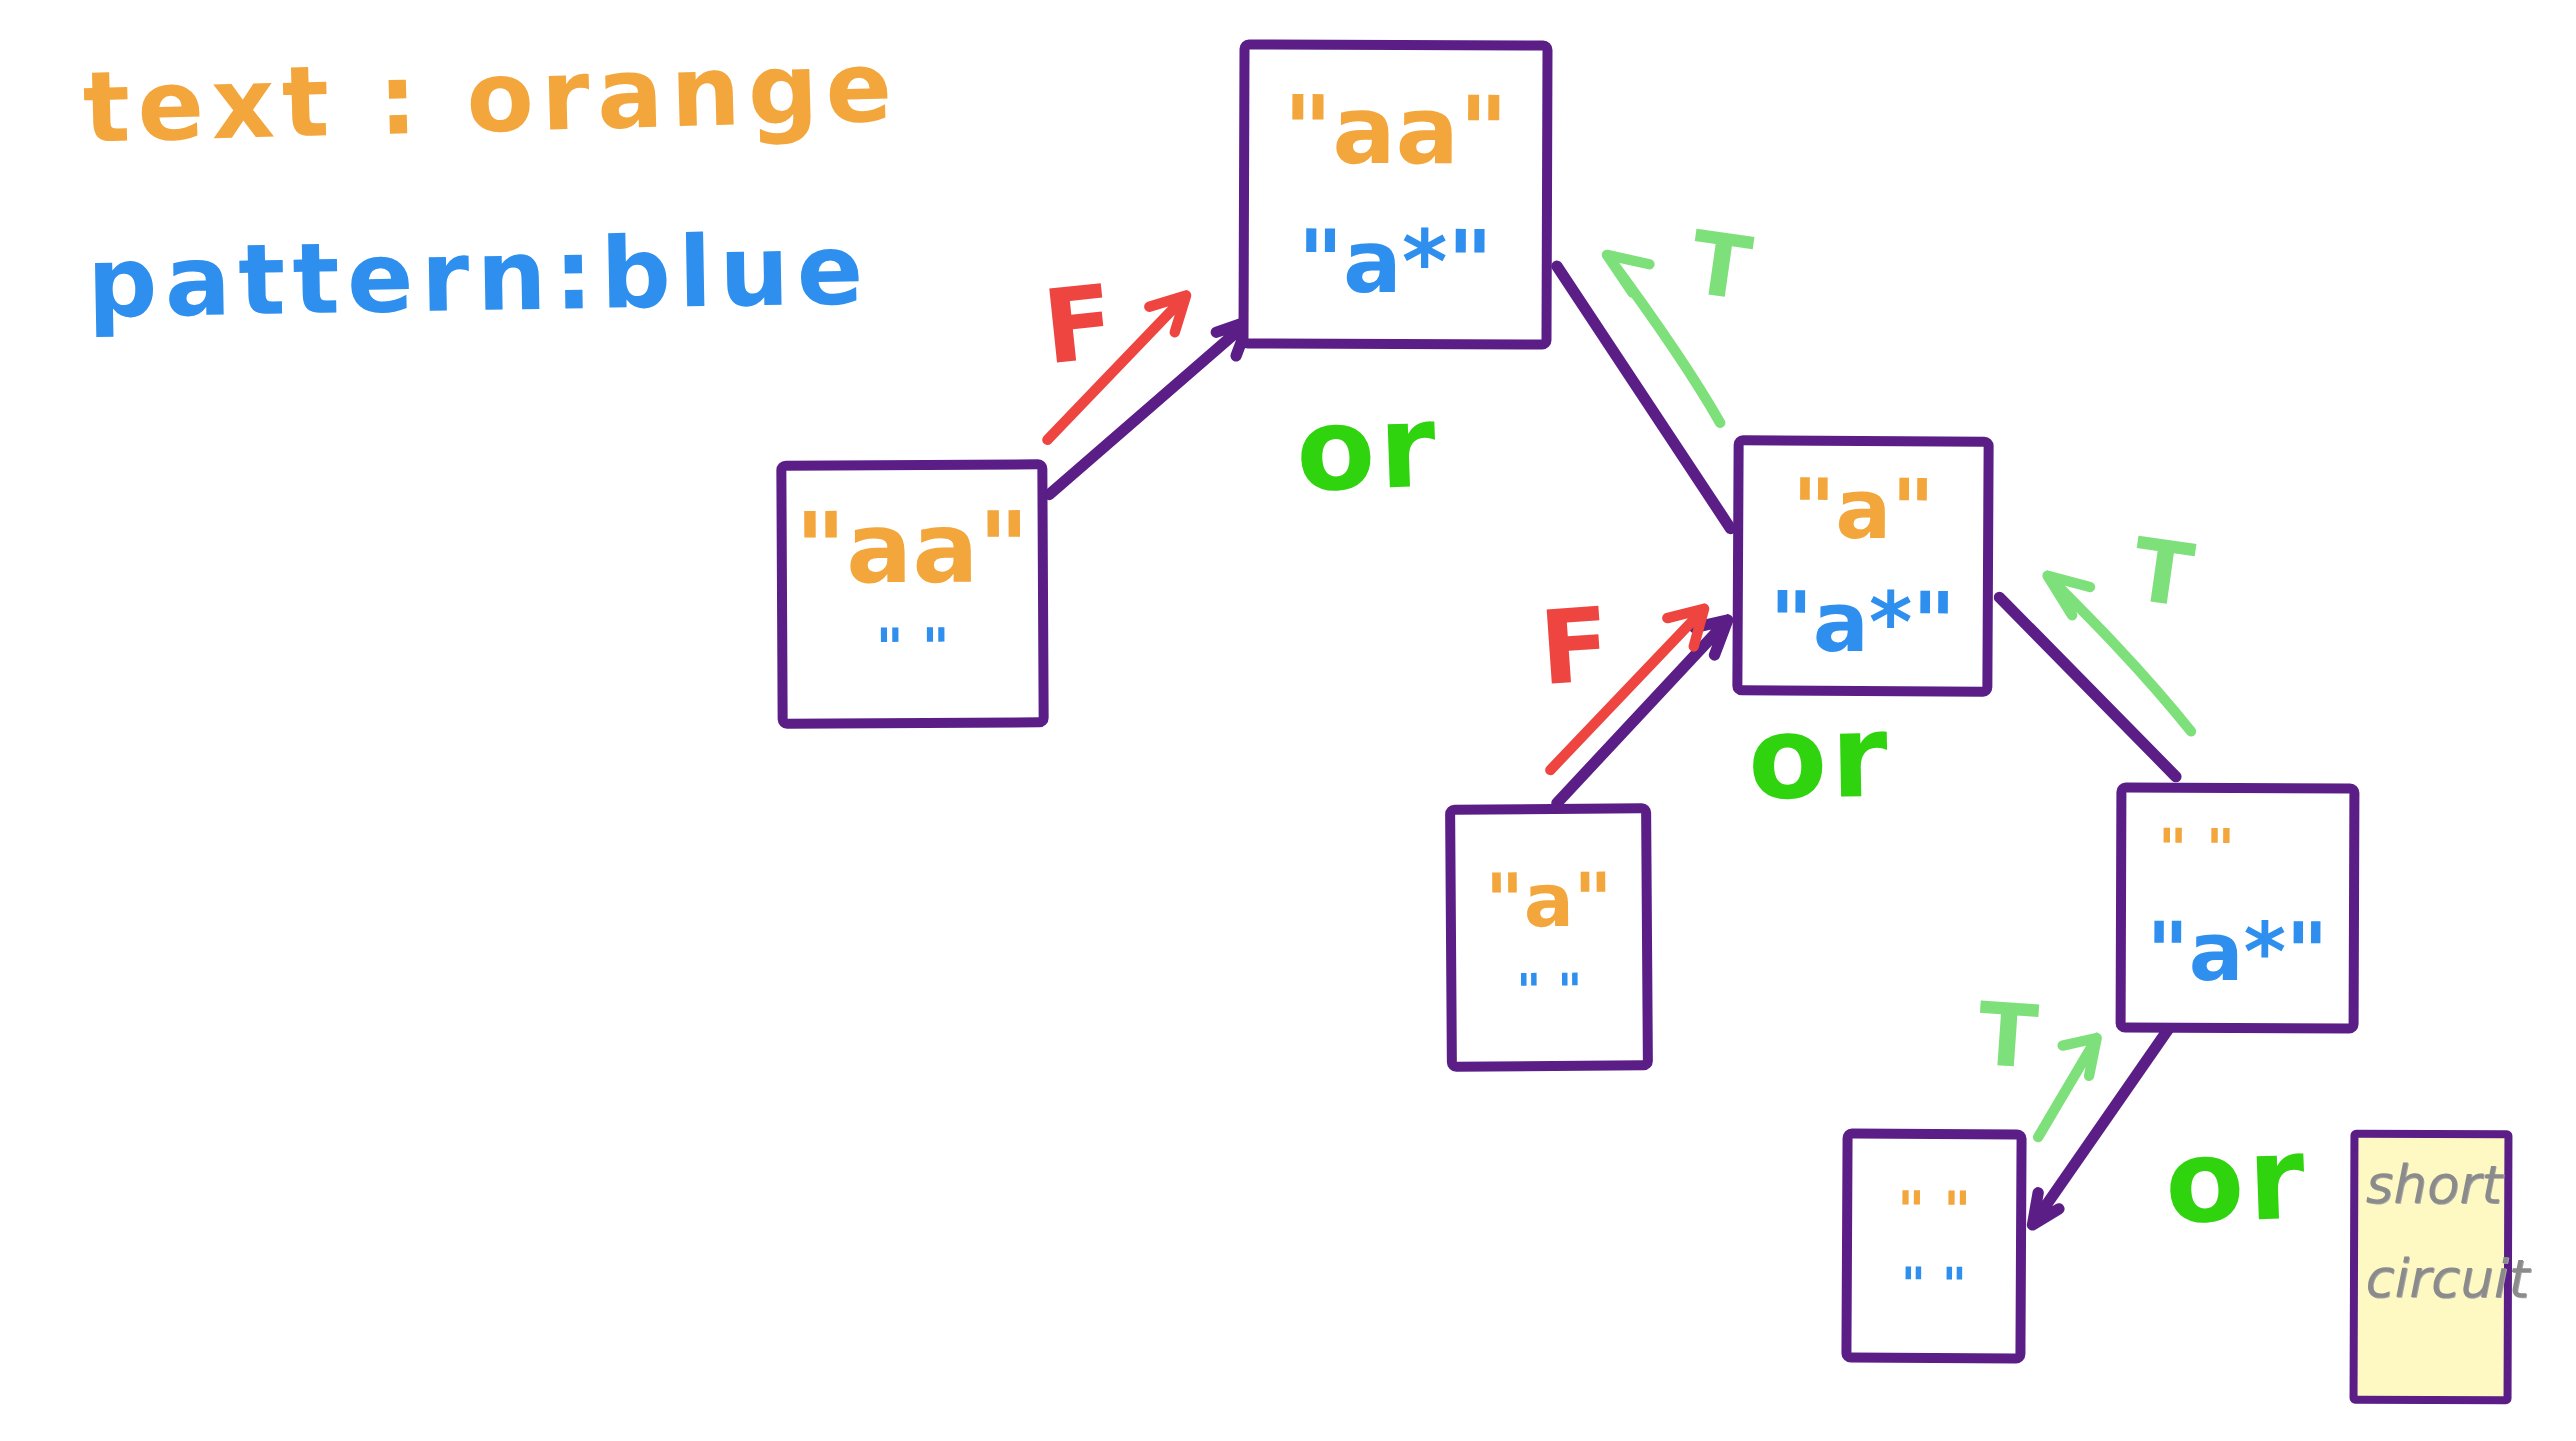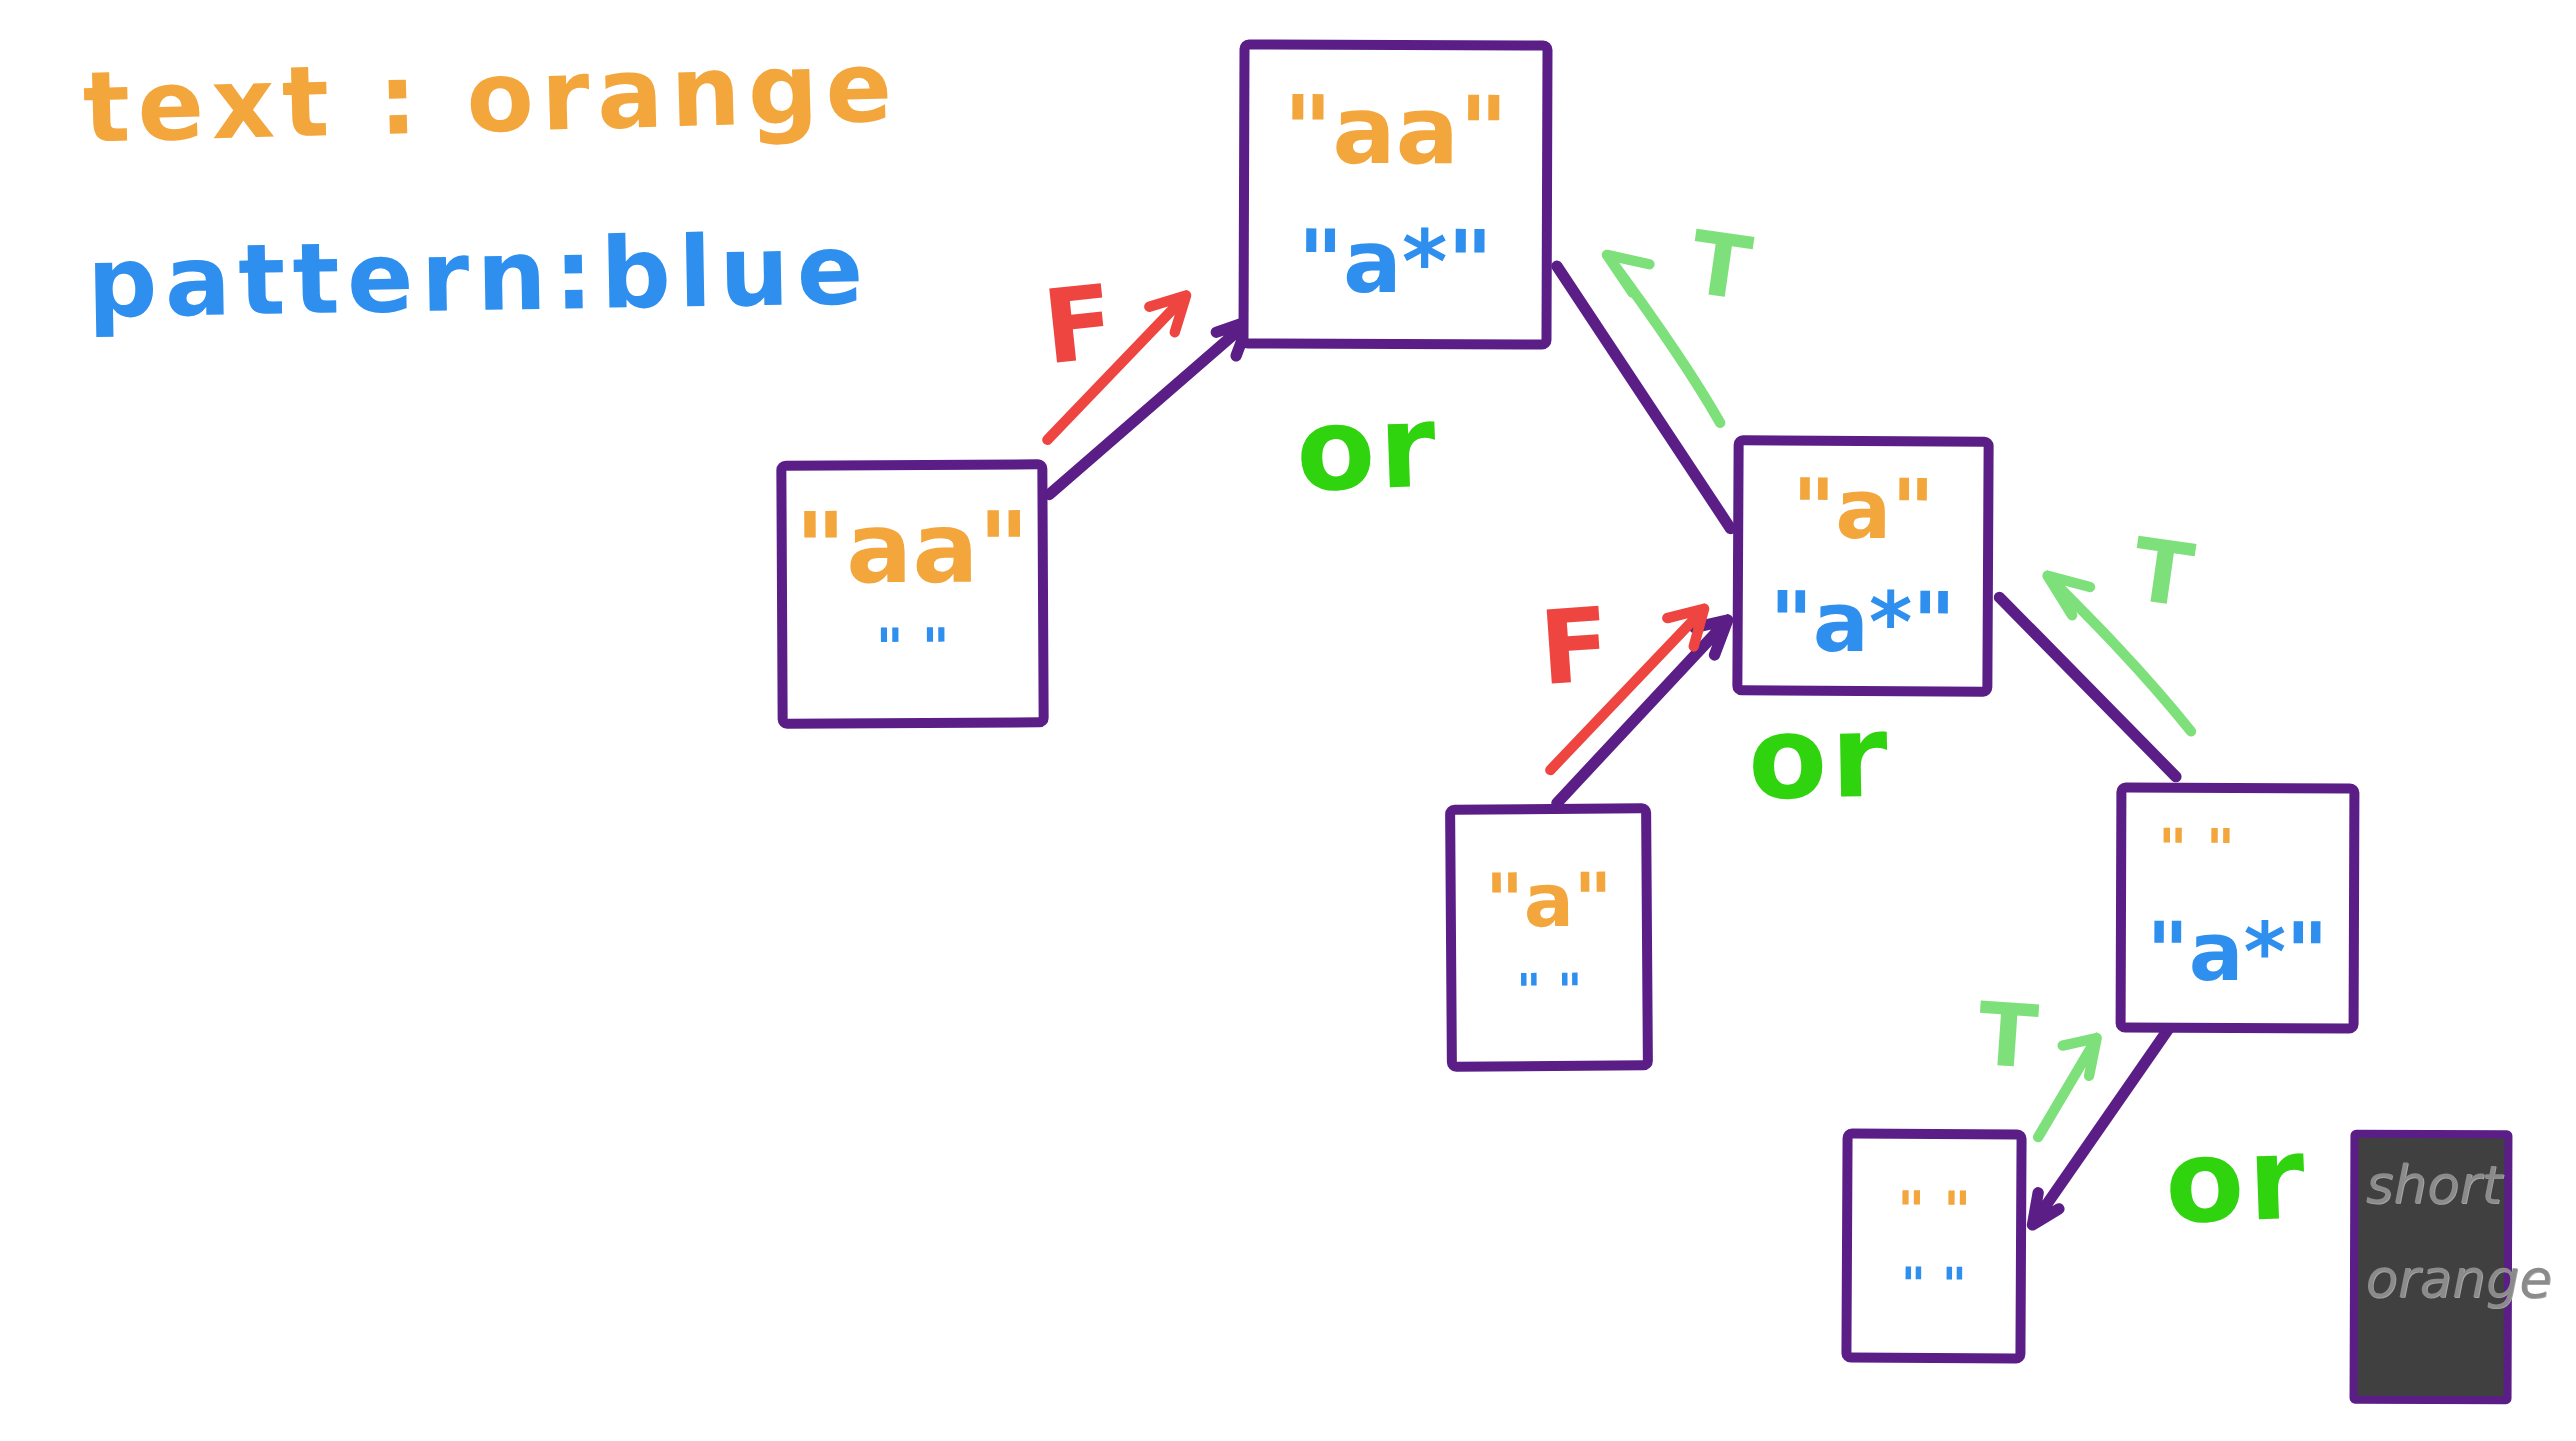--- a/index.html
+++ b/index.html
@@ -50,21 +50,21 @@
   .node-midbottom .node-pattern{font-size:47px;margin-top:-22.6px;}
   .node-farright{left:2116px;top:783px;width:243px;height:250px;transform:rotate(.2deg);}
   .node-farright .node-text{font-size:55px;align-self:flex-start;margin-left:32px;}
   .node-farright .node-pattern{font-size:81px;}
   .node-bottom{left:1842px;top:1129px;width:184px;height:234px;transform:rotate(.3deg);}
   .node-bottom .node-text{font-size:53px;}
   .node-bottom .node-pattern{font-size:47px;margin-top:-24.5px;}
   
   .note-box{
     position:absolute;left:2350px;top:1130px;width:162px;height:274px;
-    border:8.5px solid #5b1e86;border-radius:5.7px;background:#404040;
+    border:8.5px solid #5b1e86;border-radius:5.7px;background:#fef9c3;
     box-sizing:border-box;
     display:flex;flex-direction:column;justify-content:flex-start;
     padding-top:13.2px;
     transform:rotate(.2deg);
   }
   .note-line{
     color:#8b8b8b;font-size:53px;font-style:italic;
     white-space:nowrap;line-height:1.3;margin-left:7.5px;
     text-shadow:0.9px 0.9px 0 #a5a5a5;
   }
@@ -145,15 +145,15 @@
 <div class="lbl lbl-false f2">F</div>
 <div class="lbl lbl-true t1">T</div>
 <div class="lbl lbl-true t2">T</div>
 <div class="lbl lbl-true t3">T</div>
 <div class="lbl lbl-or or1">or</div>
 <div class="lbl lbl-or or2">or</div>
 <div class="lbl lbl-or or3">or</div>
 
 <div class="note-box">
   <span class="note-line">short</span>
-  <span class="note-line note-line2">orange</span>
+  <span class="note-line note-line2">circuit</span>
 </div>
 
 
 </body></html>

